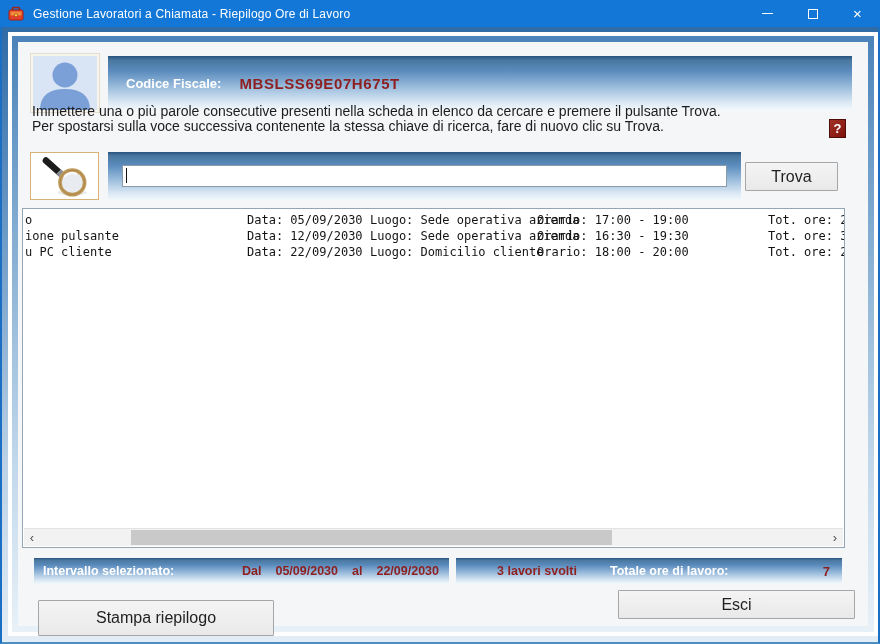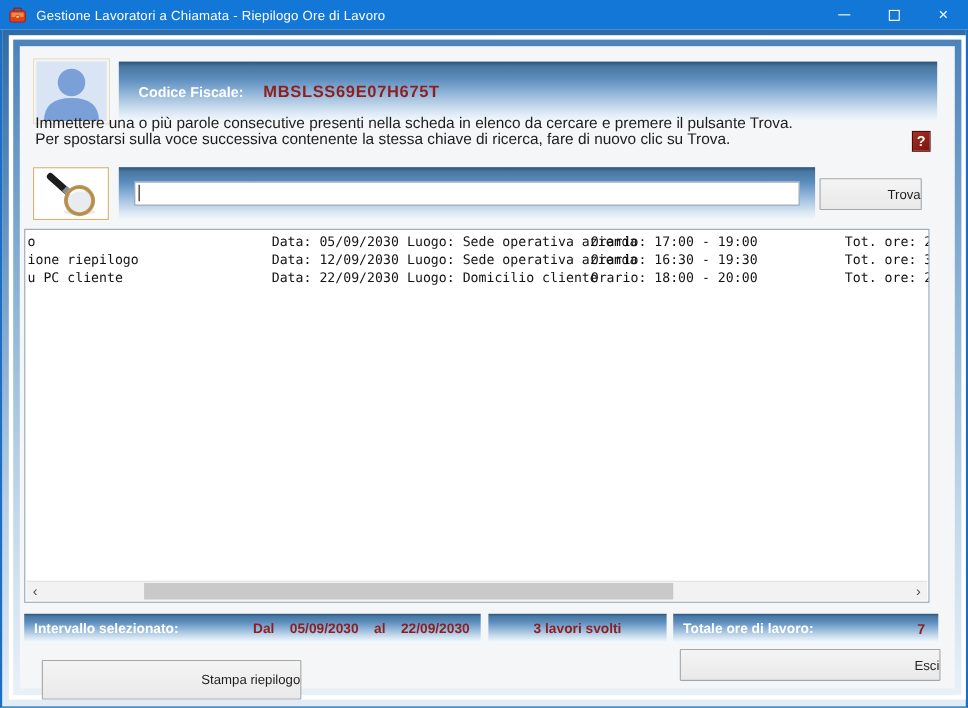--- a/index.html
+++ b/index.html
@@ -49,21 +49,21 @@
 
   
   .magnifier-box { position: absolute; left: 12px; top: 110px; width: 69px; height: 48px;
                    background: #ffffff; border: 1px solid #d8b275; display: flex; align-items: center; justify-content: center; }
   .search-panel { position: absolute; left: 90px; top: 110px; width: 633px; height: 48px; }
   .search-input { position: absolute; left: 14px; top: 13px; width: 605px; height: 22px;
                   border: 1px solid #8a9aa8; background: #ffffff; font-size: 12px; padding: 2px 4px;
                   font-family: "Liberation Sans", sans-serif; outline: none; }
   .caret { position: absolute; left: 18px; top: 16px; width: 1px; height: 15px; background: #111; }
   .btn { background: linear-gradient(180deg,#f4f4f4,#e9e9e9); border: 1px solid #a6a6a6; border-radius: 1px;
-         font-size: 12px; color: #1f1f1f; font-family: "Liberation Sans", sans-serif; cursor: pointer; text-align: right; }
+         font-size: 16px; color: #1f1f1f; font-family: "Liberation Sans", sans-serif; cursor: pointer; }
   .trova-btn { position: absolute; left: 727px; top: 120px; width: 93px; height: 29px; }
 
   
   .worklist { position: absolute; left: 4px; top: 166px; width: 823px; height: 340px;
               background: #ffffff; border: 1px solid #94a6b5; overflow: hidden; }
   .wl-rows { position: absolute; left: 0; top: 4px; right: 0; }
   .wl-row { position: relative; height: 16px; font-family: "DejaVu Sans Mono", "Liberation Mono", monospace;
             font-size: 12px; color: #141414; white-space: pre; cursor: default; }
   .wl-row span { position: absolute; top: 0; }
   .col-desc   { left: 2px; }
@@ -73,29 +73,29 @@
   .col-tot    { left: 745px; }
 
   .hscrollbar { position: absolute; left: 1px; right: 1px; bottom: 1px; height: 18px;
                 background: #f2f2f2; border-top: 1px solid #e2e2e2; }
   .sb-arrow { position: absolute; top: 0; width: 16px; height: 100%; display: flex; align-items: center;
               justify-content: center; color: #505050; font-size: 13px; cursor: pointer; }
   .sb-arrow.left { left: 0; } .sb-arrow.right { right: 0; }
   .sb-thumb { position: absolute; left: 107px; top: 1px; width: 481px; height: 15px; background: #c9c9c9; cursor: pointer; }
 
   
-  .panel { position: absolute; top: 516px; height: 26px; display: flex; align-items: center; font-size: 12.5px; }
+  .panel { position: absolute; top: 516px; height: 26px; display: flex; align-items: center; font-size: 12.5px; margin-left: 12px; }
   .panel .lbl { color: #ffffff; font-weight: bold; }
   .panel .val { color: #8e1f1f; font-weight: bold; }
   .panel-interval { left: 4px; width: 415px; }
   .panel-interval .lbl { padding-left: 9px; }
   .interval-dates { margin-left: auto; padding-right: 10px; display: flex; align-items: flex-end; }
   .interval-dates .val { margin-left: 14px; }
   .panel-jobs { left: 426px; width: 162px; justify-content: center; }
-  .panel-total { left: 594px; width: 241px; }
+  .panel-total { left: 571px; width: 241px; }
   .panel-total .lbl { padding-left: 9px; }
   .panel-total .val { margin-left: auto; padding-right: 12px; font-size: 13px; }
 
   
   .stampa-btn { position: absolute; left: 20px; top: 548px; width: 236px; height: 36px; margin-top: 10px; }
   .esci-btn   { position: absolute; left: 600px; top: 548px; width: 237px; height: 29px; }
 </style>
 </head>
 <body>
 
@@ -167,21 +167,21 @@
           <div class="worklist">
             <div class="wl-rows">
               <div class="wl-row">
                 <span class="col-desc">o</span>
                 <span class="col-data">Data: 05/09/2030</span>
                 <span class="col-luogo">Luogo: Sede operativa azienda</span>
                 <span class="col-orario">Orario: 17:00 - 19:00</span>
                 <span class="col-tot">Tot. ore: 2</span>
               </div>
               <div class="wl-row">
-                <span class="col-desc">ione riepilogo</span>
+                <span class="col-desc">ione pulsante</span>
                 <span class="col-data">Data: 12/09/2030</span>
                 <span class="col-luogo">Luogo: Sede operativa azienda</span>
                 <span class="col-orario">Orario: 16:30 - 19:30</span>
                 <span class="col-tot">Tot. ore: 3</span>
               </div>
               <div class="wl-row">
                 <span class="col-desc">u PC cliente</span>
                 <span class="col-data">Data: 22/09/2030</span>
                 <span class="col-luogo">Luogo: Domicilio cliente</span>
                 <span class="col-orario">Orario: 18:00 - 20:00</span>

